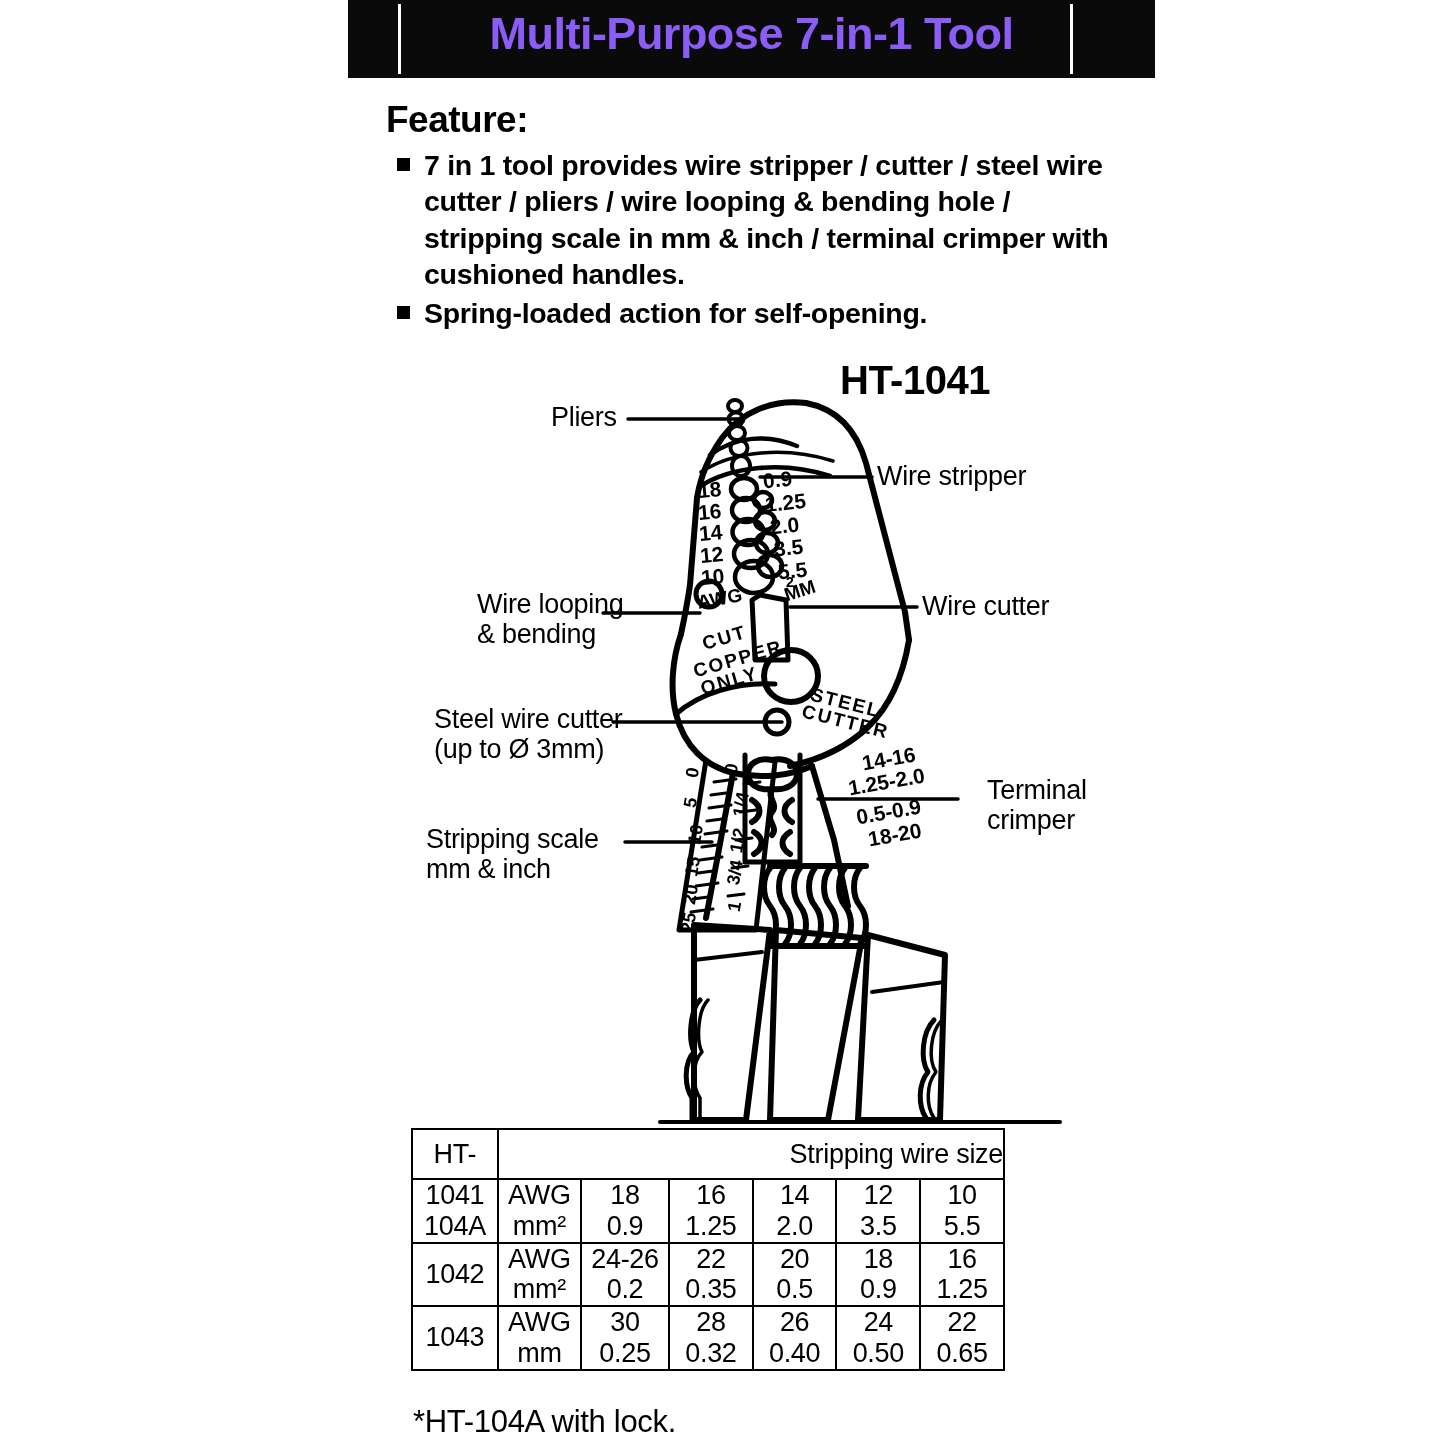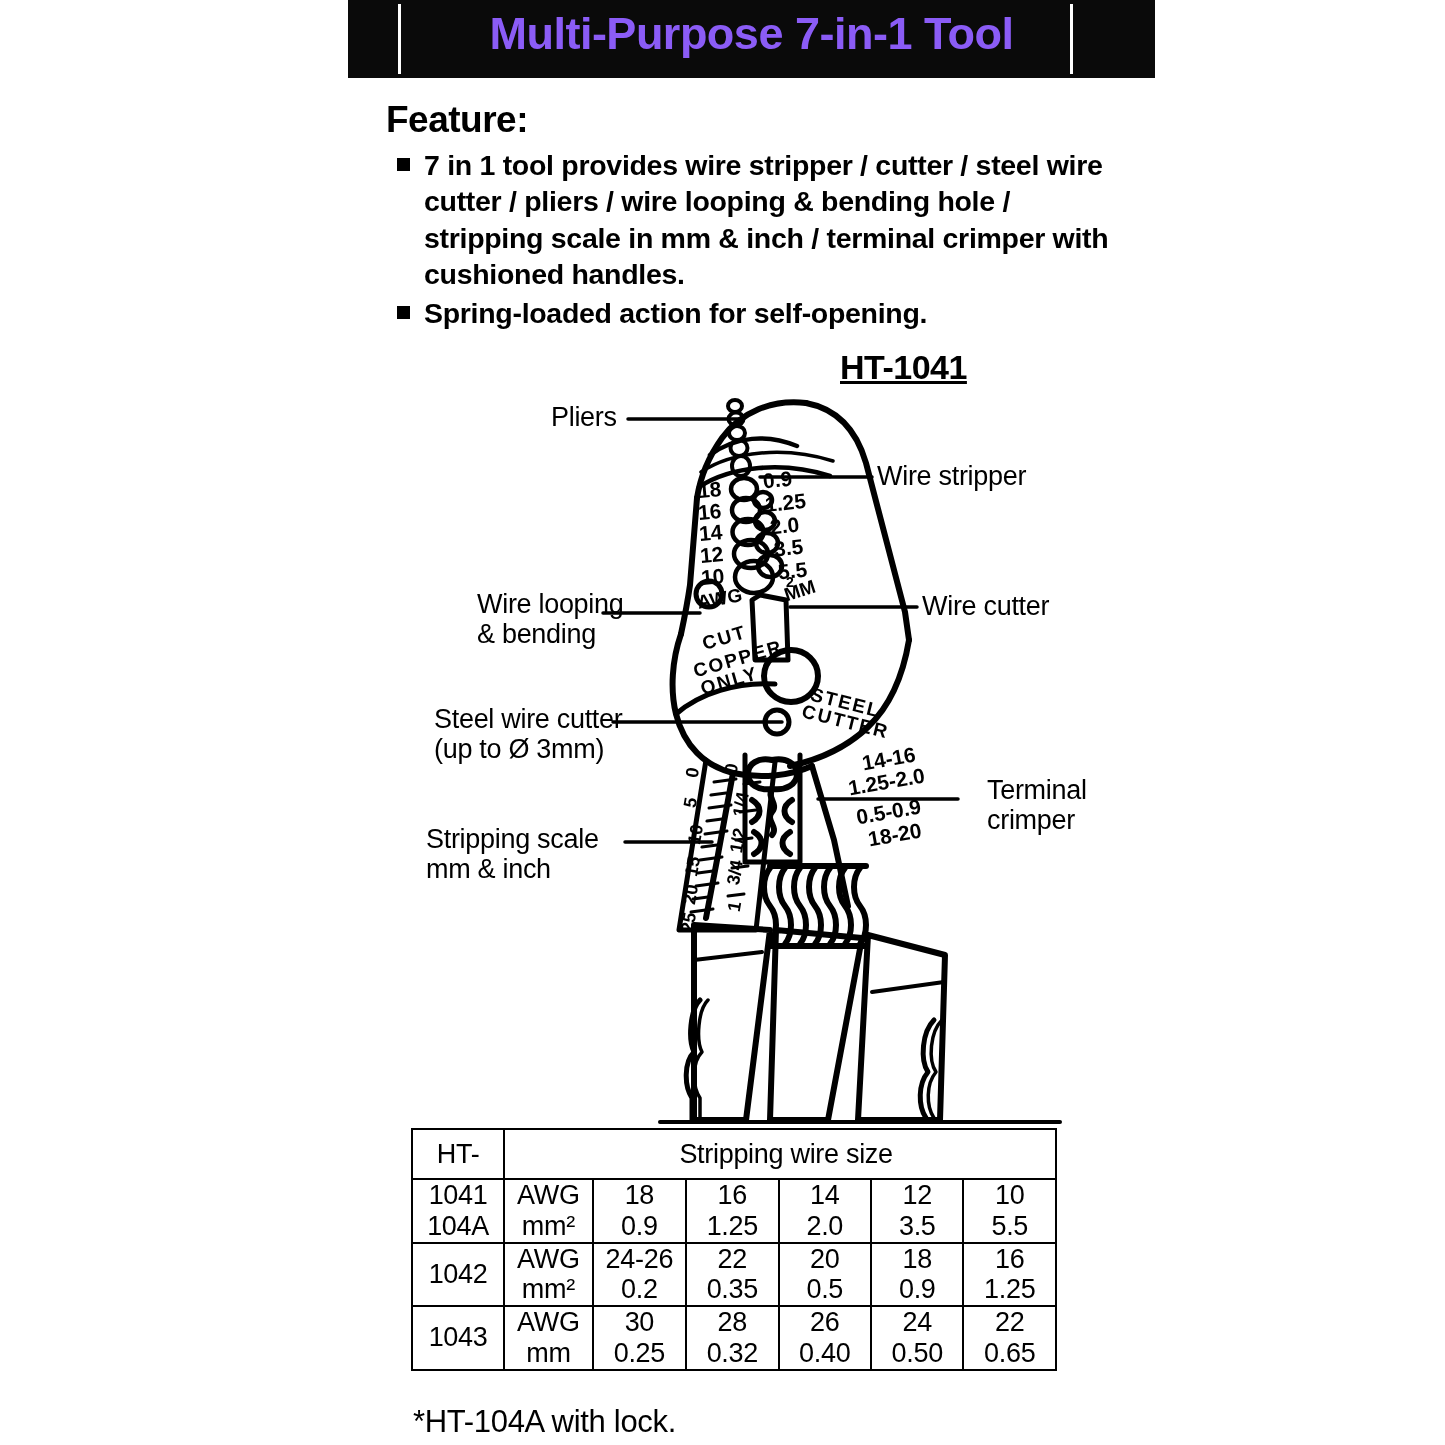--- a/index.html
+++ b/index.html
@@ -76,25 +76,24 @@
     font-size: 28.5px;
     font-weight: bold;
     line-height: 1.28;
     letter-spacing: -0.3px;
   }
 
   
   #model-number {
     position: absolute;
     left: 840px;
-    top: 348px;
-    font-size: 34px;
+    top: 358px;
+    font-size: 40px;
     font-weight: bold;
     letter-spacing: -0.5px;
-    text-decoration: underline;
   }
 
   
   #diagram {
     position: absolute;
     left: 0;
     top: 0;
     width: 1445px;
     height: 1445px;
     pointer-events: none;
@@ -117,36 +116,36 @@
   #callout-wire-looping      { left: 477px; top: 589px; }
   #callout-steel-wire-cutter { left: 434px; top: 704px; }
   #callout-stripping-scale   { left: 426px; top: 824px; }
   #callout-terminal-crimper  { left: 963px; top: 775px; margin-left: 24px; }
 
   
   #spec-table {
     position: absolute;
     left: 411px;
     top: 1128px;
-    width: 646px;
+    width: 594px;
     border-collapse: collapse;
     font-size: 27px;
     letter-spacing: -0.3px;
   }
   #spec-table td {
     border: 2px solid #000;
     text-align: center;
     vertical-align: middle;
     padding: 0;
   }
   #spec-table .model-cell  { width: 92px;  height: 48px; }
   #spec-table .unit-cell   { width: 88px; }
   #spec-table .val-cell    { width: 93px; }
   #spec-table .header-title {
-    text-align: center;
+    text-align: right;
     padding-left: 12px;
   }
   .two-line { line-height: 1.14; padding: 4px 0; }
   .two-line div { white-space: nowrap; }
 
   #table-footnote {
     position: absolute;
     left: 413px;
     top: 1404px;
     font-size: 31px;

